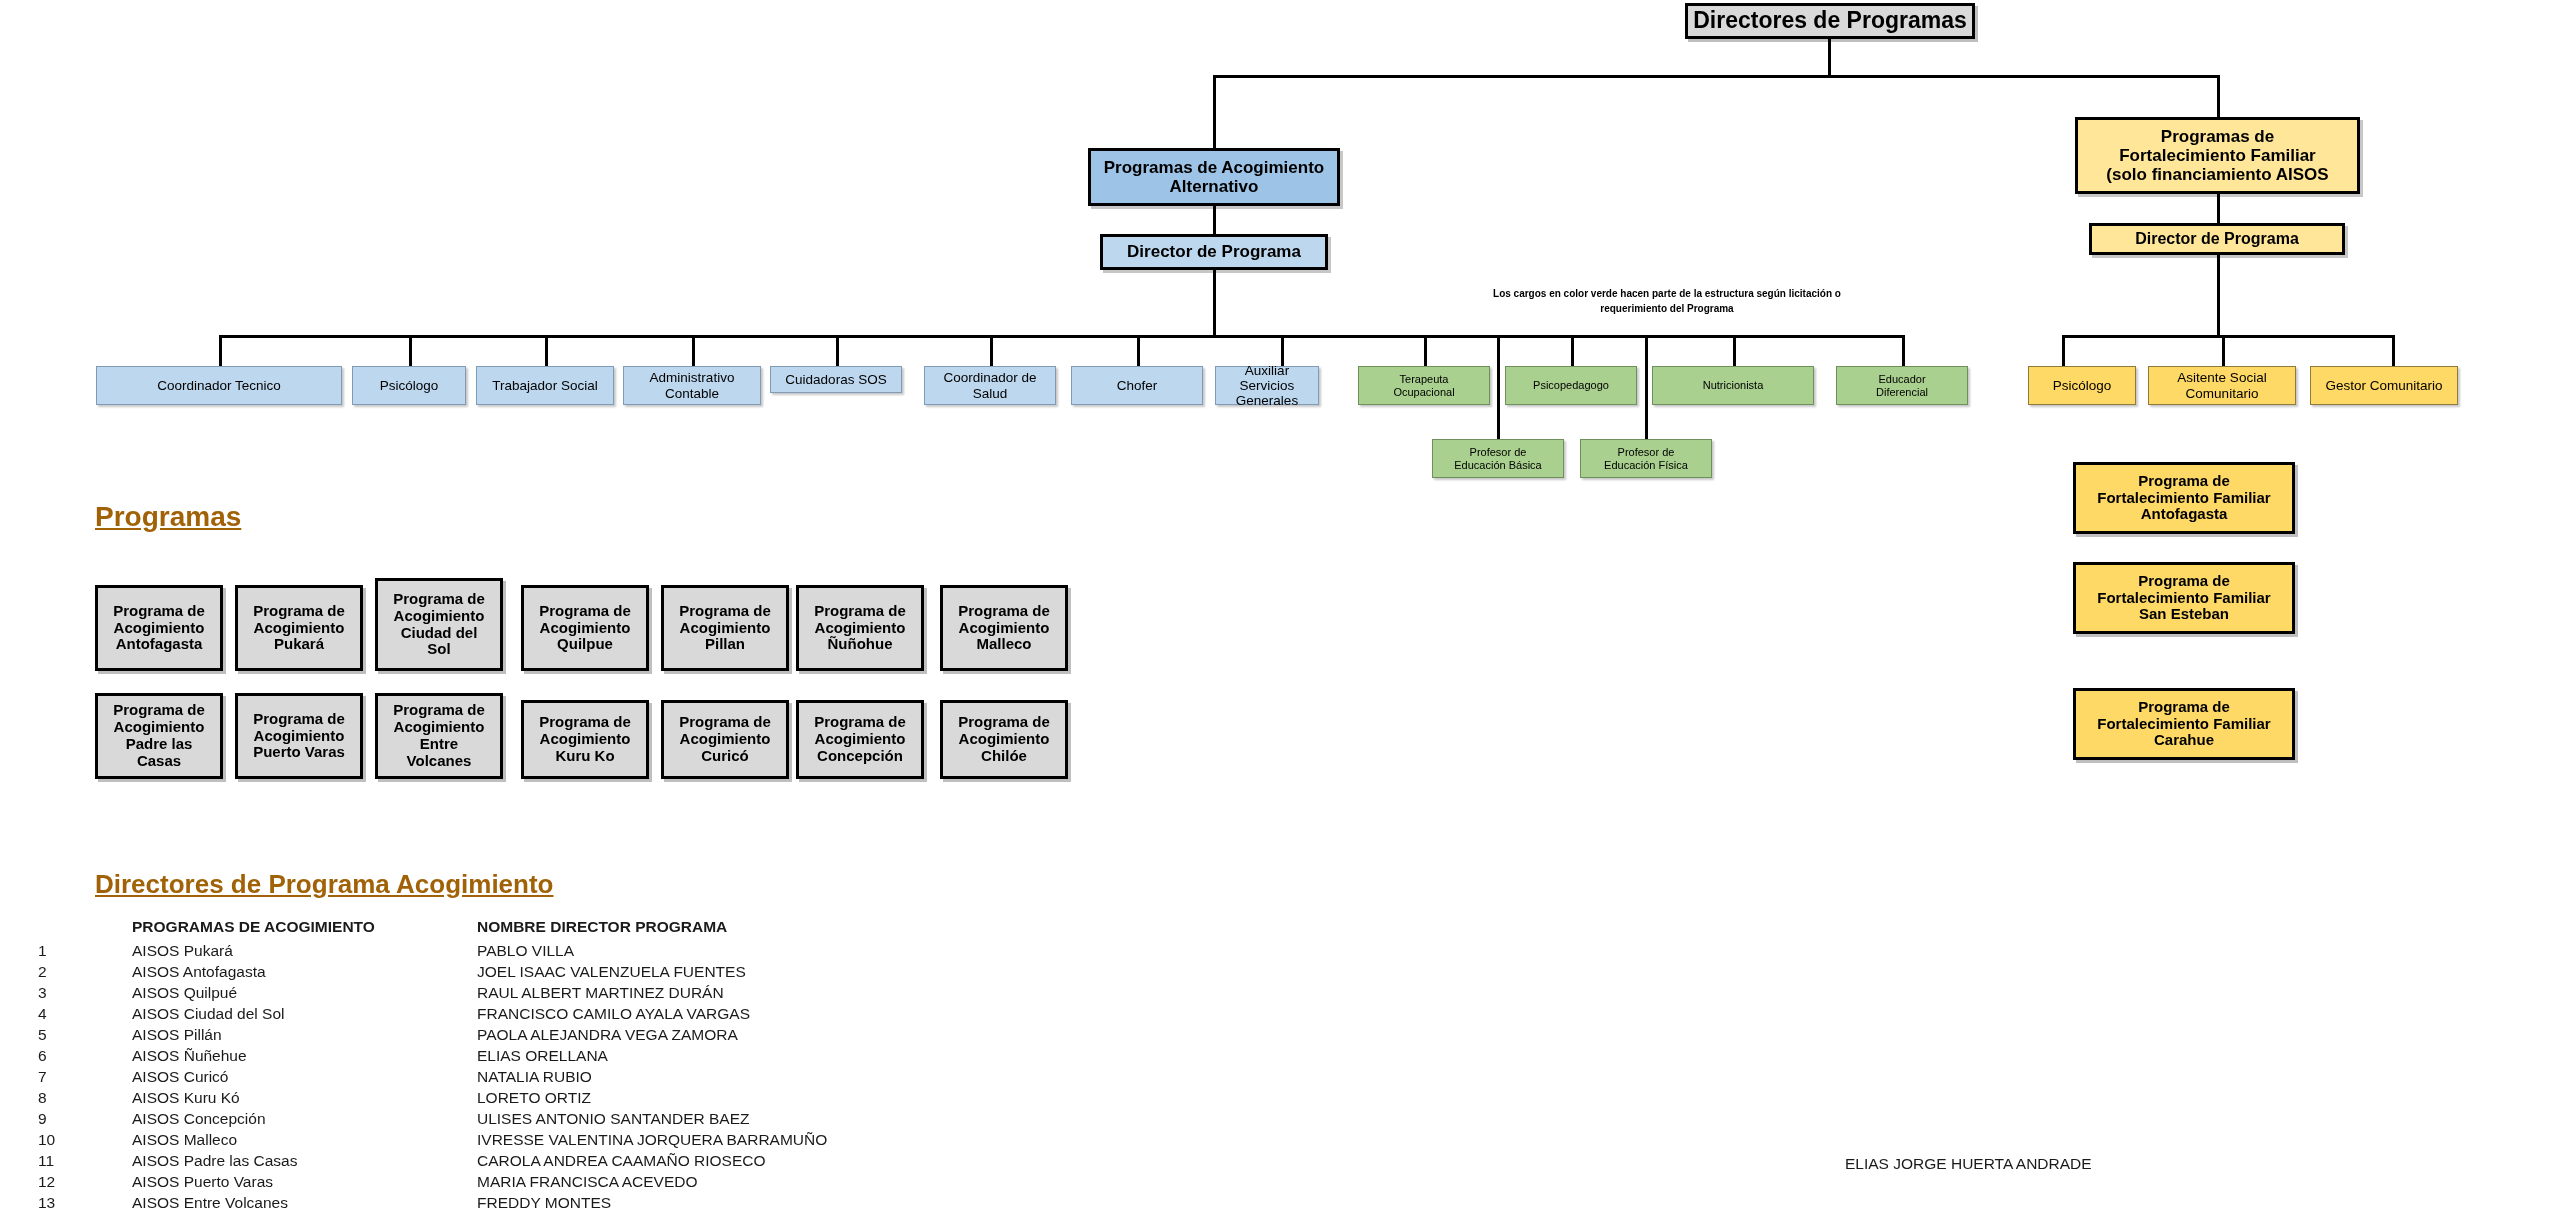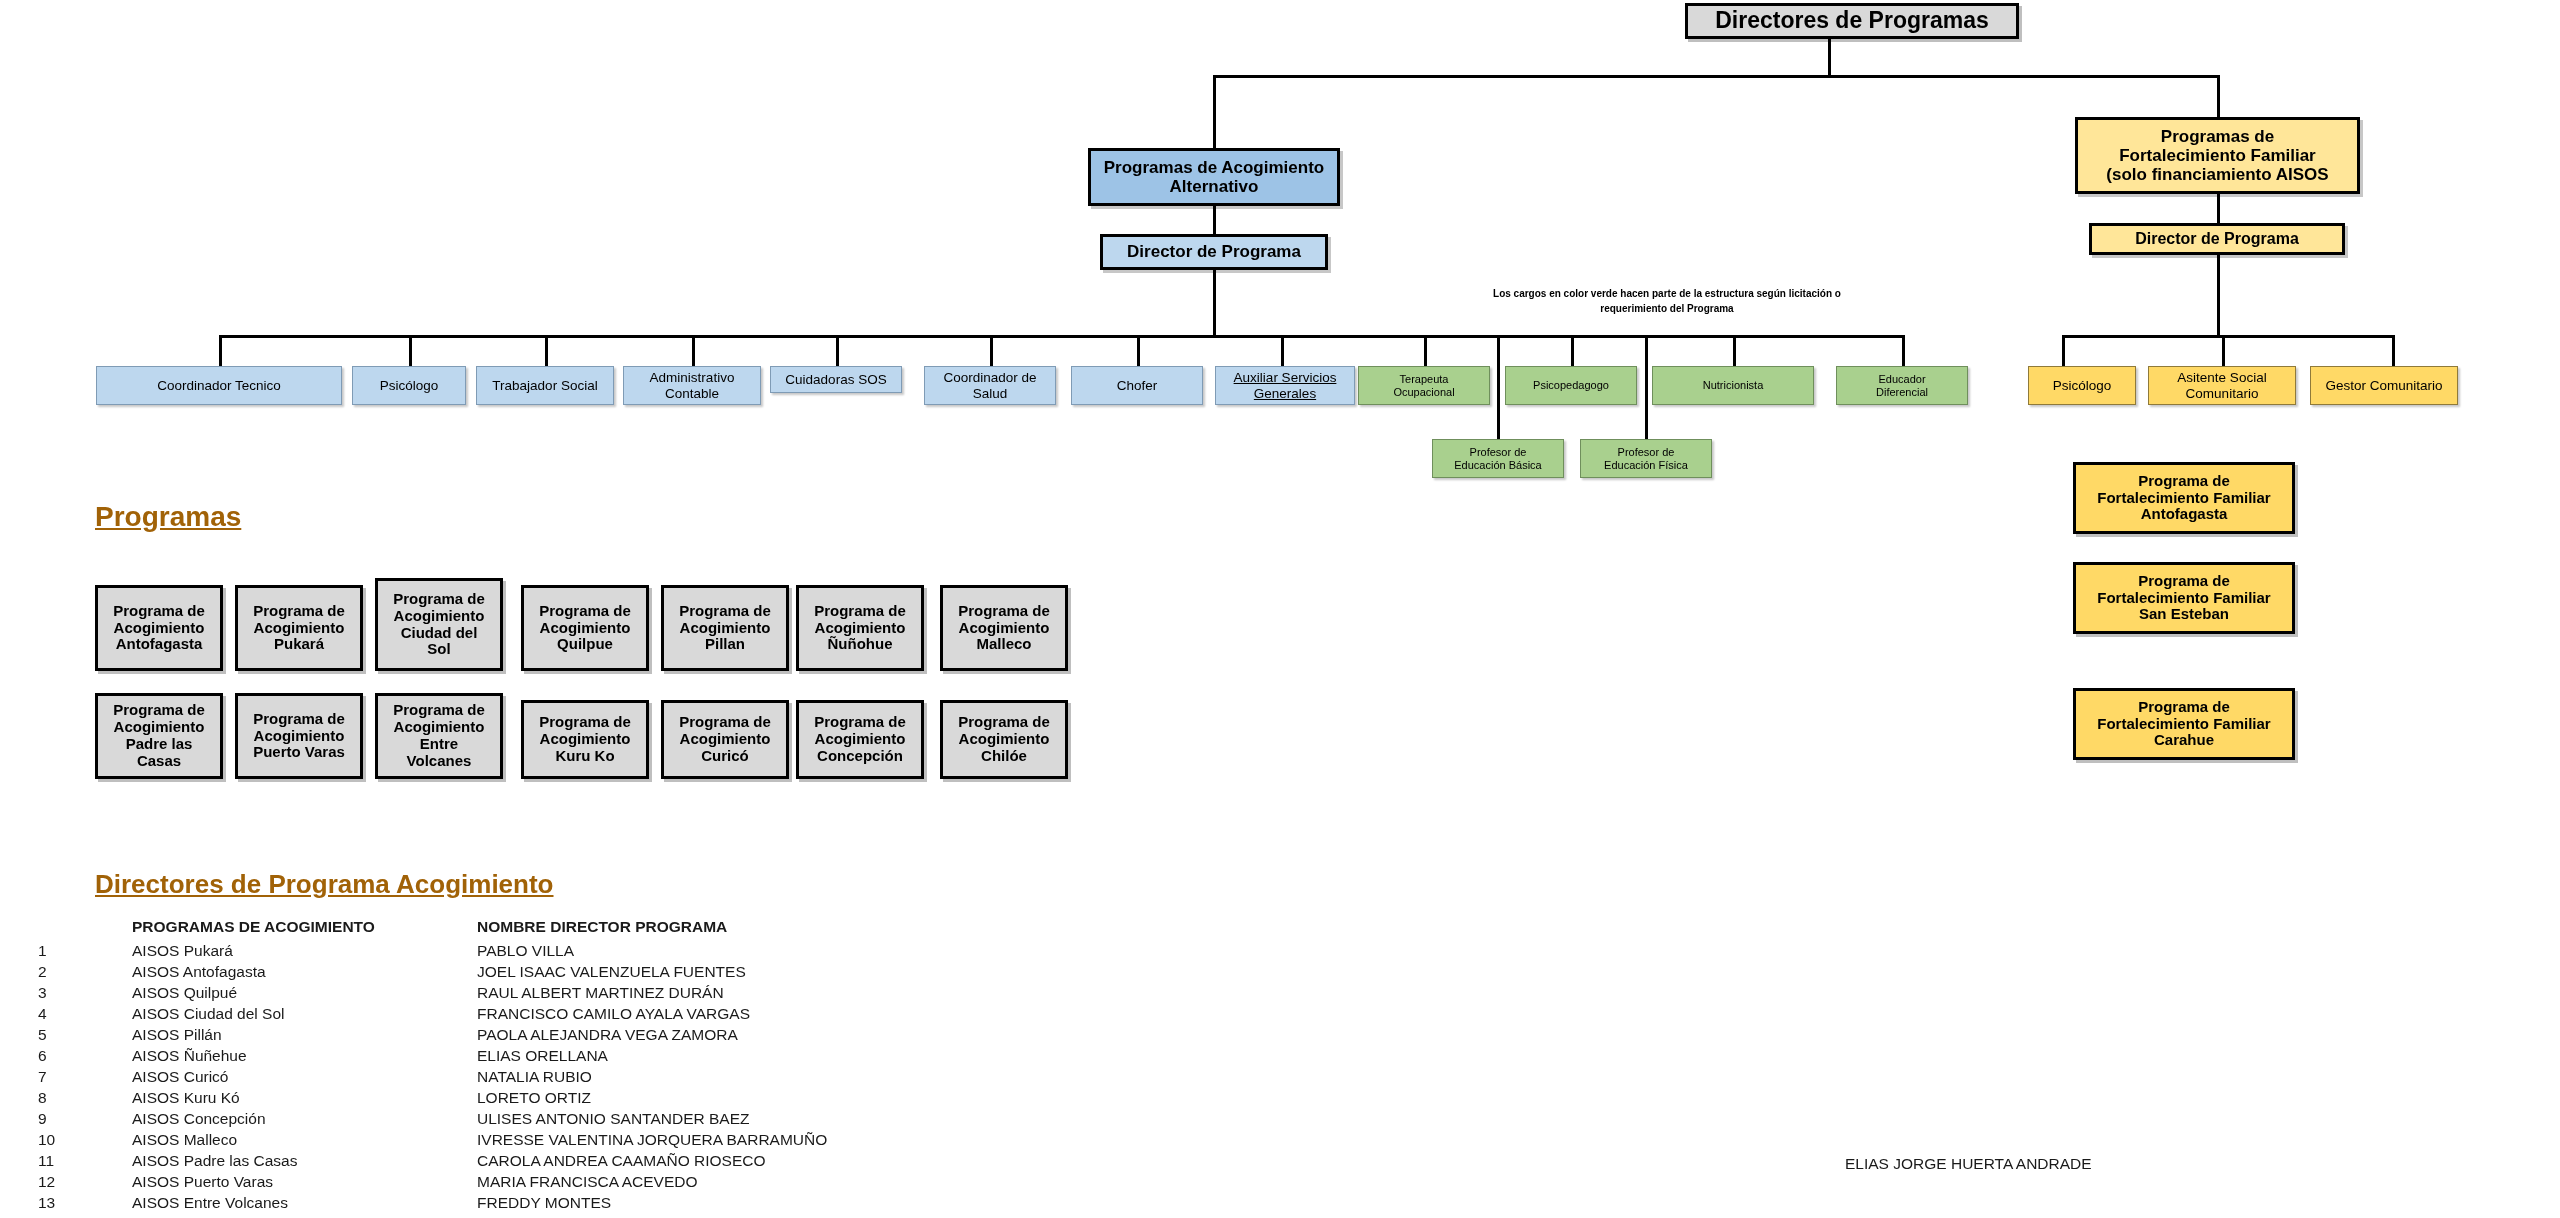--- a/index.html
+++ b/index.html
@@ -157,21 +157,21 @@
     font-size: 15.5px;
     color: #1a1a1a;
     white-space: nowrap;
   }
 </style>
 </head>
 <body>
 
 <div id="canvas">
 
-  <div class="node box-gray-top" style="left:1685px; top:3px; width:334px; height:36px;">
+  <div class="node box-gray-top" style="left:1685px; top:3px; width:290px; height:36px;">
     <span>Directores de Programas</span>
   </div>
 
   <div class="line v" style="left:1828px; top:39px; height:36px;"></div>
 
   <div class="line h" style="left:1213px; top:75px; width:1007px;"></div>
 
   <div class="line v" style="left:1213px; top:75px; height:73px;"></div>
 
   <div class="line v" style="left:2217px; top:75px; height:42px;"></div>
@@ -226,21 +226,21 @@
   <div class="node box-blue-role" style="left:770px; top:366px; width:132px; height:27px;">
     <span>Cuidadoras SOS</span>
   </div>
   <div class="node box-blue-role" style="left:924px; top:366px; width:132px; height:39px;">
     <span>Coordinador de
 Salud</span>
   </div>
   <div class="node box-blue-role" style="left:1071px; top:366px; width:132px; height:39px;">
     <span>Chofer</span>
   </div>
-  <div class="node box-blue-role" style="left:1215px; top:366px; width:140px; height:39px;text-decoration:underline;">
+  <div class="node box-blue-role" style="left:1215px; top:366px; width:104px; height:39px;">
     <span>Auxiliar  Servicios
 Generales</span>
   </div>
 
   <div class="node box-green-role" style="left:1358px; top:366px; width:132px; height:39px;">
     <span>Terapeuta
 Ocupacional</span>
   </div>
   <div class="node box-green-role" style="left:1505px; top:366px; width:132px; height:39px;">
     <span>Psicopedagogo</span>

